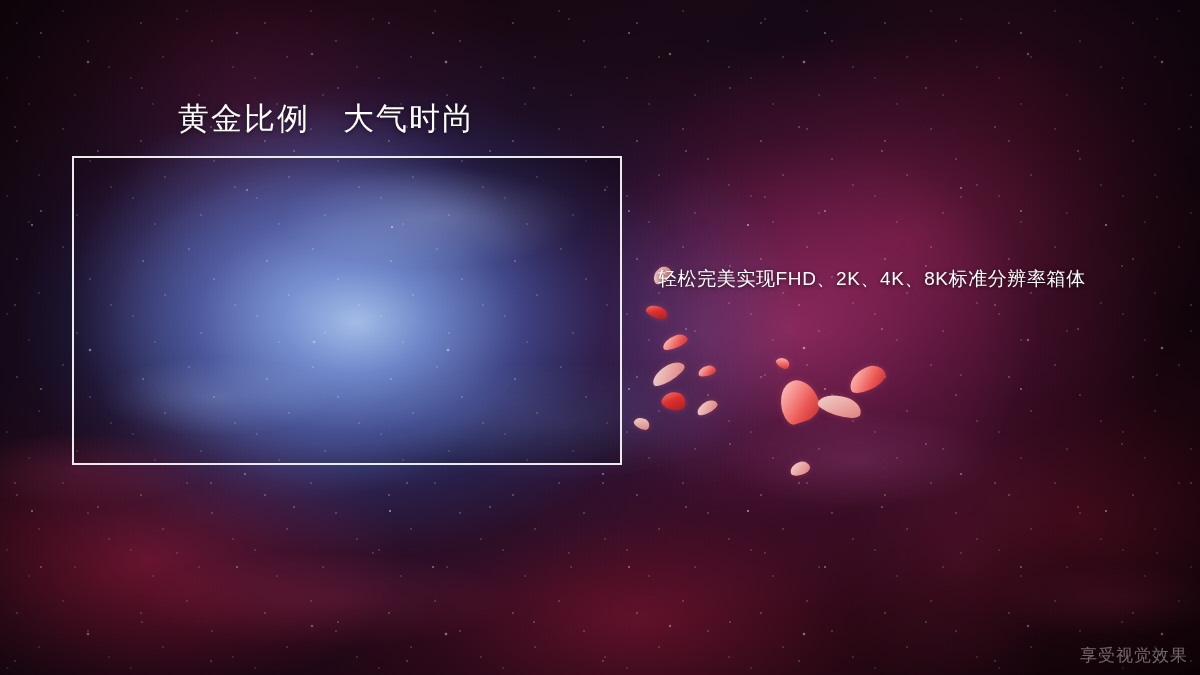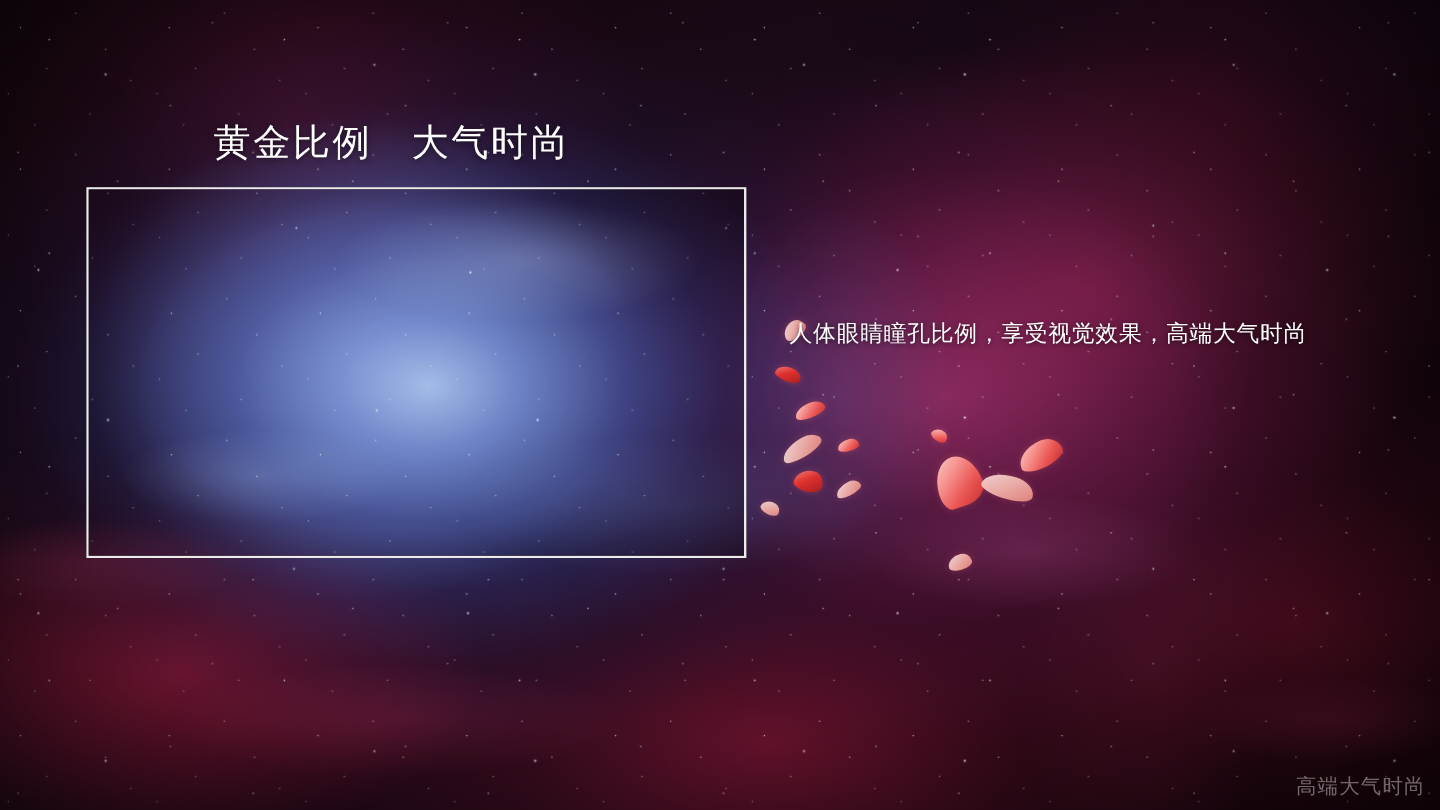--- a/index.html
+++ b/index.html
@@ -262,18 +262,18 @@
 
   <div id="photo-frame">
     <div class="inner-bg bg-base"></div>
     <div class="inner-bg bg-wisps"></div>
     <div class="inner-bg stars-sm"></div>
     <div class="inner-bg stars-lg"></div>
     <div class="inner-bg" style="background:radial-gradient(ellipse 520px 330px at 330px 310px, rgba(0,0,0,0) 40%, rgba(4,2,8,0.45) 82%, rgba(2,1,4,0.75) 100%)"></div>
   </div>
 
   <div id="body-copy">
-    <div class="line">人体眼睛瞳孔比例，享受视觉效果，高端大气时尚</div>
+    <div class="line">轻松完美实现FHD、2K、4K、8K标准分辨率箱体</div>
   </div>
 
-  <div id="watermark">高端大气时尚</div>
+  <div id="watermark">享受视觉效果</div>
 
 </div>
 
 </body></html>

